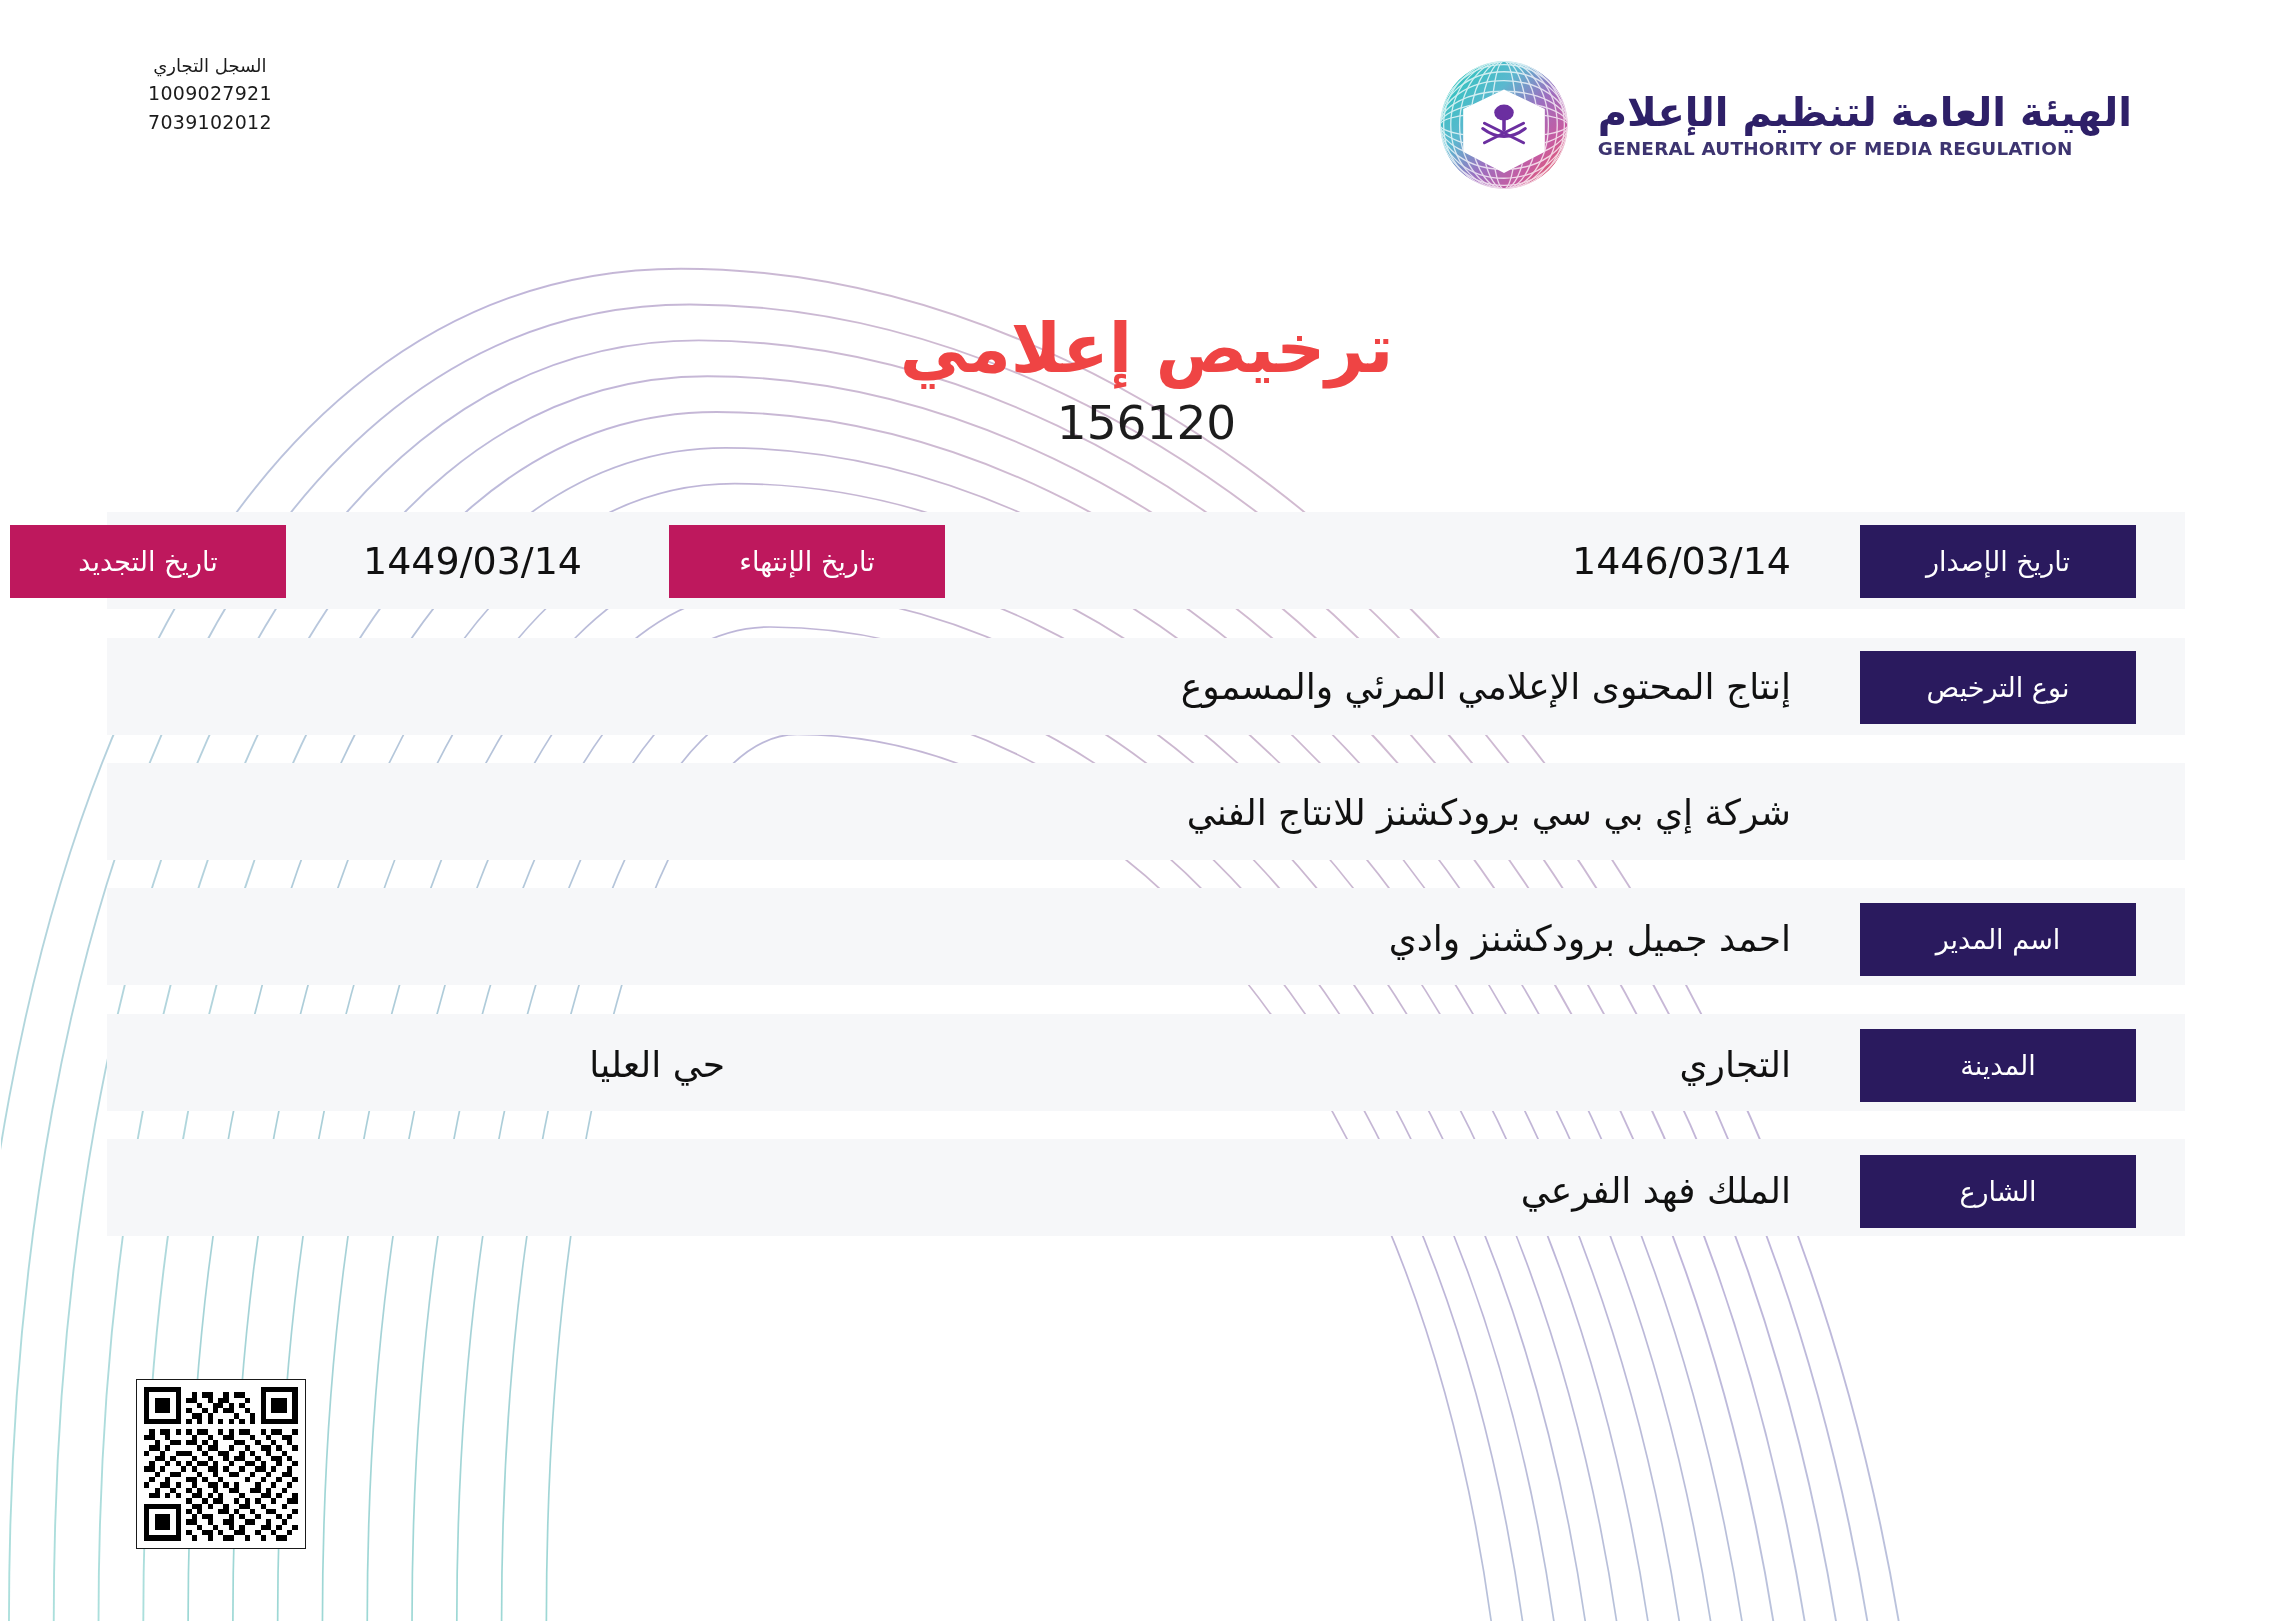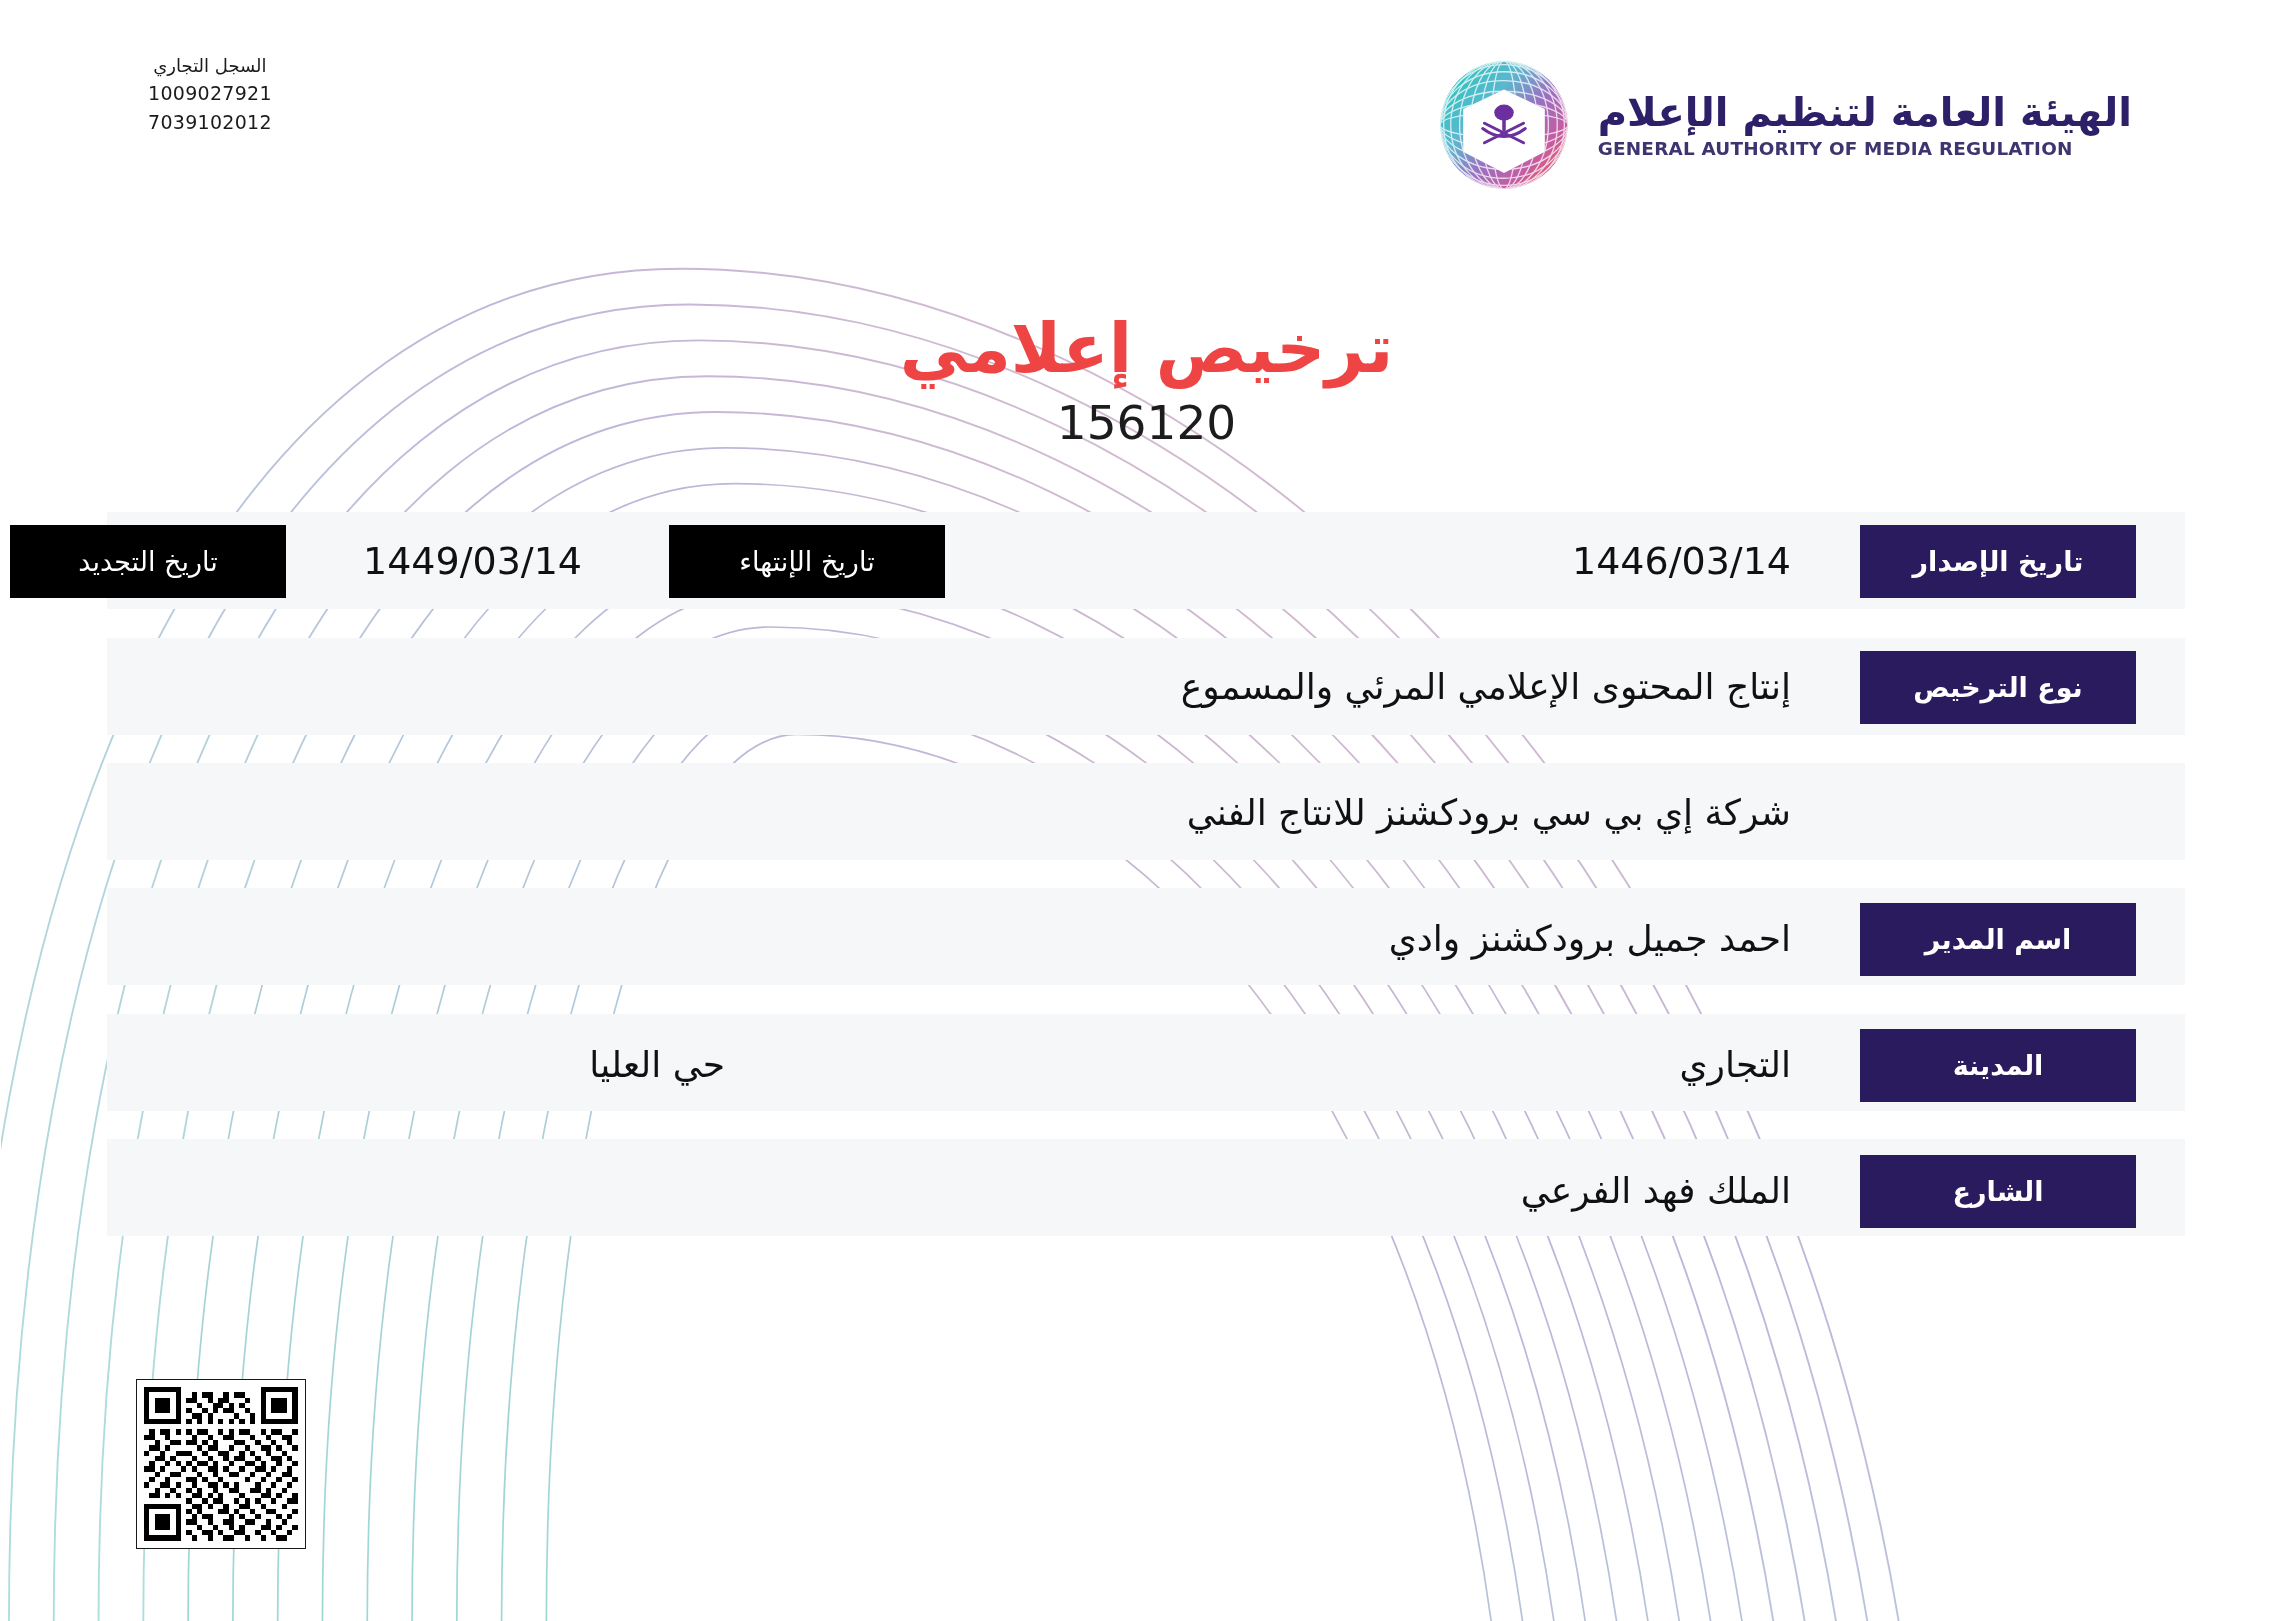--- a/index.html
+++ b/index.html
@@ -53,26 +53,26 @@
 
   
   .table{position:absolute;left:107px;top:512px;width:2078px;z-index:5;}
   .row{position:relative;height:97px;margin-bottom:29px;}
 
   .label-box{
     position:absolute;right:49px;top:12.5px;
     width:276px;height:73px;
     background:#2a1a5e;color:#ffffff;
     display:flex;align-items:center;justify-content:center;
-    font-size:27px;font-weight:700;letter-spacing:0.4px;
+    font-size:27px;font-weight:400;letter-spacing:0.4px;
   }
   .sub-label-box{
     position:absolute;top:12.5px;
     width:276px;height:73px;
-    background:#000000;color:#ffffff;
+    background:#be185d;color:#ffffff;
     display:flex;align-items:center;justify-content:center;
     font-size:27px;letter-spacing:0.4px;
   }
   .value{
     position:absolute;top:0;height:97px;
     display:flex;align-items:center;
     font-size:36px;color:#111111;white-space:nowrap;
   }
   .value.num{direction:ltr;unicode-bidi:bidi-override;font-size:38px;}
 

